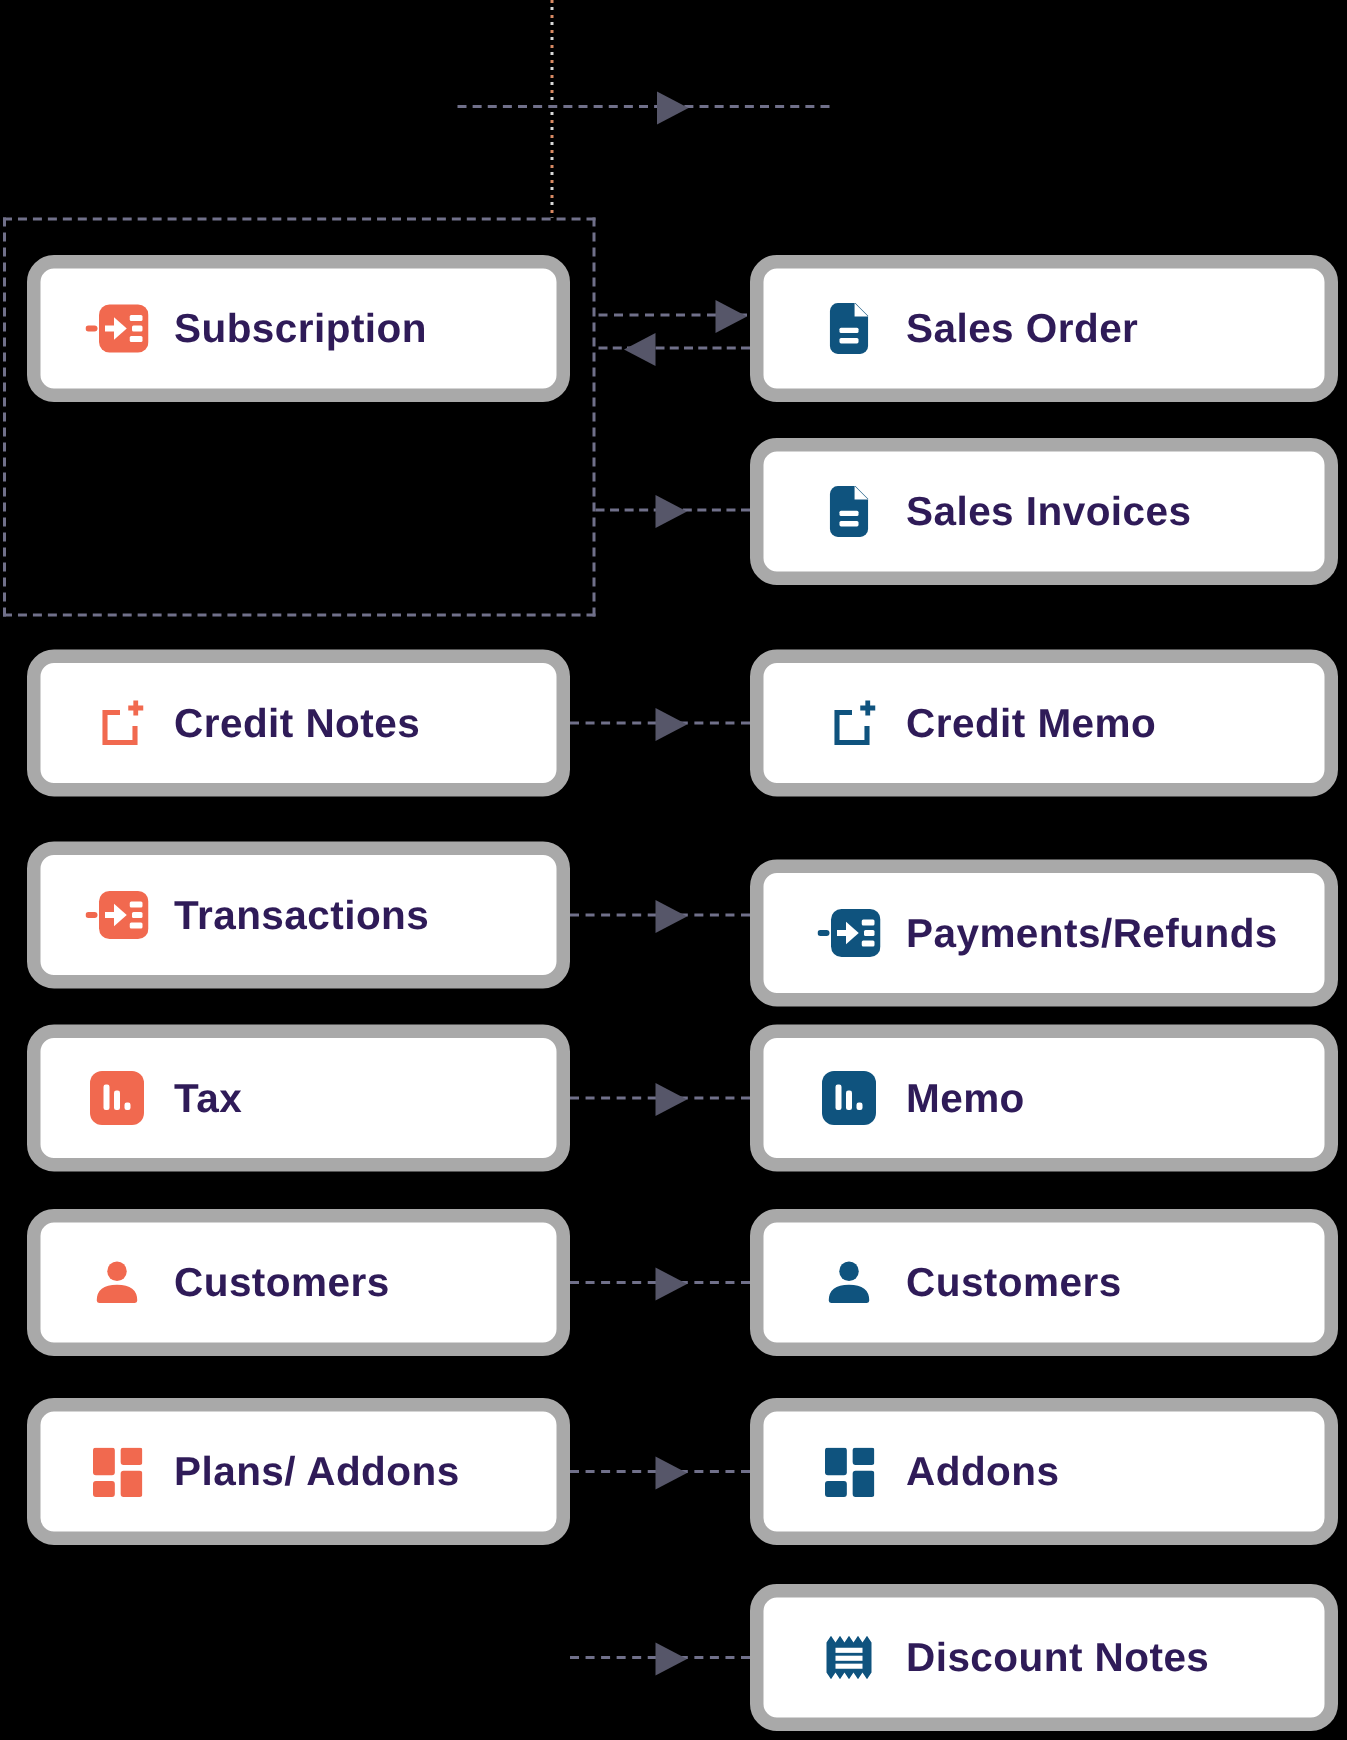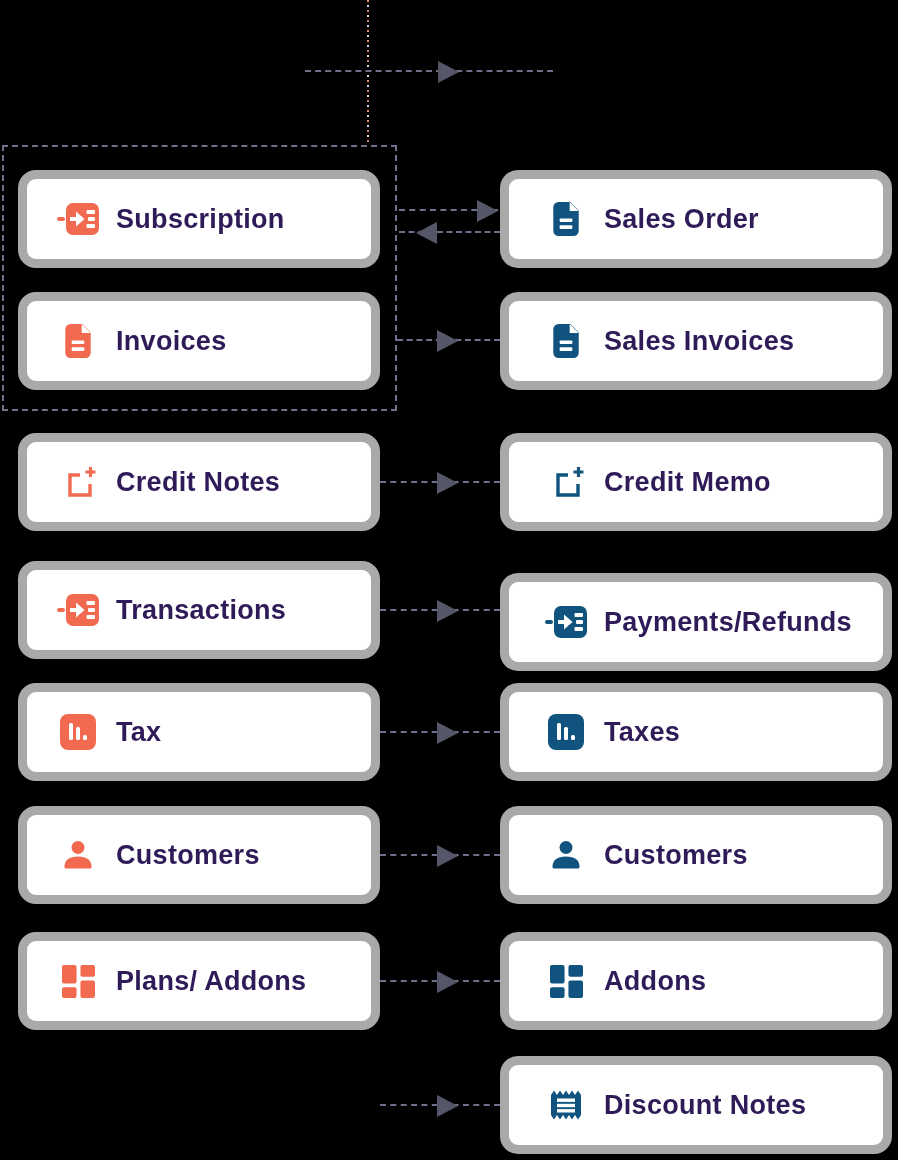--- a/index.html
+++ b/index.html
@@ -108,28 +108,20 @@
   </div>
   <div class="card right" style="top:170px;">
     <span class="icon-box">
       <svg class="blue" width="30" height="36">
           <use href="#sym-doc"></use>
         </svg>
       </span>
     <span class="label">Sales Order</span>
   </div>
 
-  <div class="card left" style="top:292px;">
-    <span class="icon-box">
-      <svg class="orange" width="30" height="36">
-          <use href="#sym-doc"></use>
-        </svg>
-      </span>
-    <span class="label">Invoices</span>
-  </div>
   <div class="conn" style="left:397px;top:339px;width:103px;">
     <span class="head r" style="left:40px;"></span>
   </div>
   <div class="card right" style="top:292px;">
     <span class="icon-box">
       <svg class="blue" width="30" height="36">
           <use href="#sym-doc"></use>
         </svg>
       </span>
     <span class="label">Sales Invoices</span>
@@ -185,21 +177,21 @@
   </div>
   <div class="conn" style="left:380px;top:731px;width:120px;">
     <span class="head r" style="left:57px;"></span>
   </div>
   <div class="card right" style="top:683px;">
     <span class="icon-box">
       <svg class="blue" width="36" height="36">
           <use href="#sym-bars"></use>
         </svg>
       </span>
-    <span class="label">Taxes</span>
+    <span class="label">Memo</span>
   </div>
 
   <div class="card left" style="top:806px;">
     <span class="icon-box">
       <svg class="orange" width="36" height="36">
           <use href="#sym-person"></use>
         </svg>
       </span>
     <span class="label">Customers</span>
   </div>

